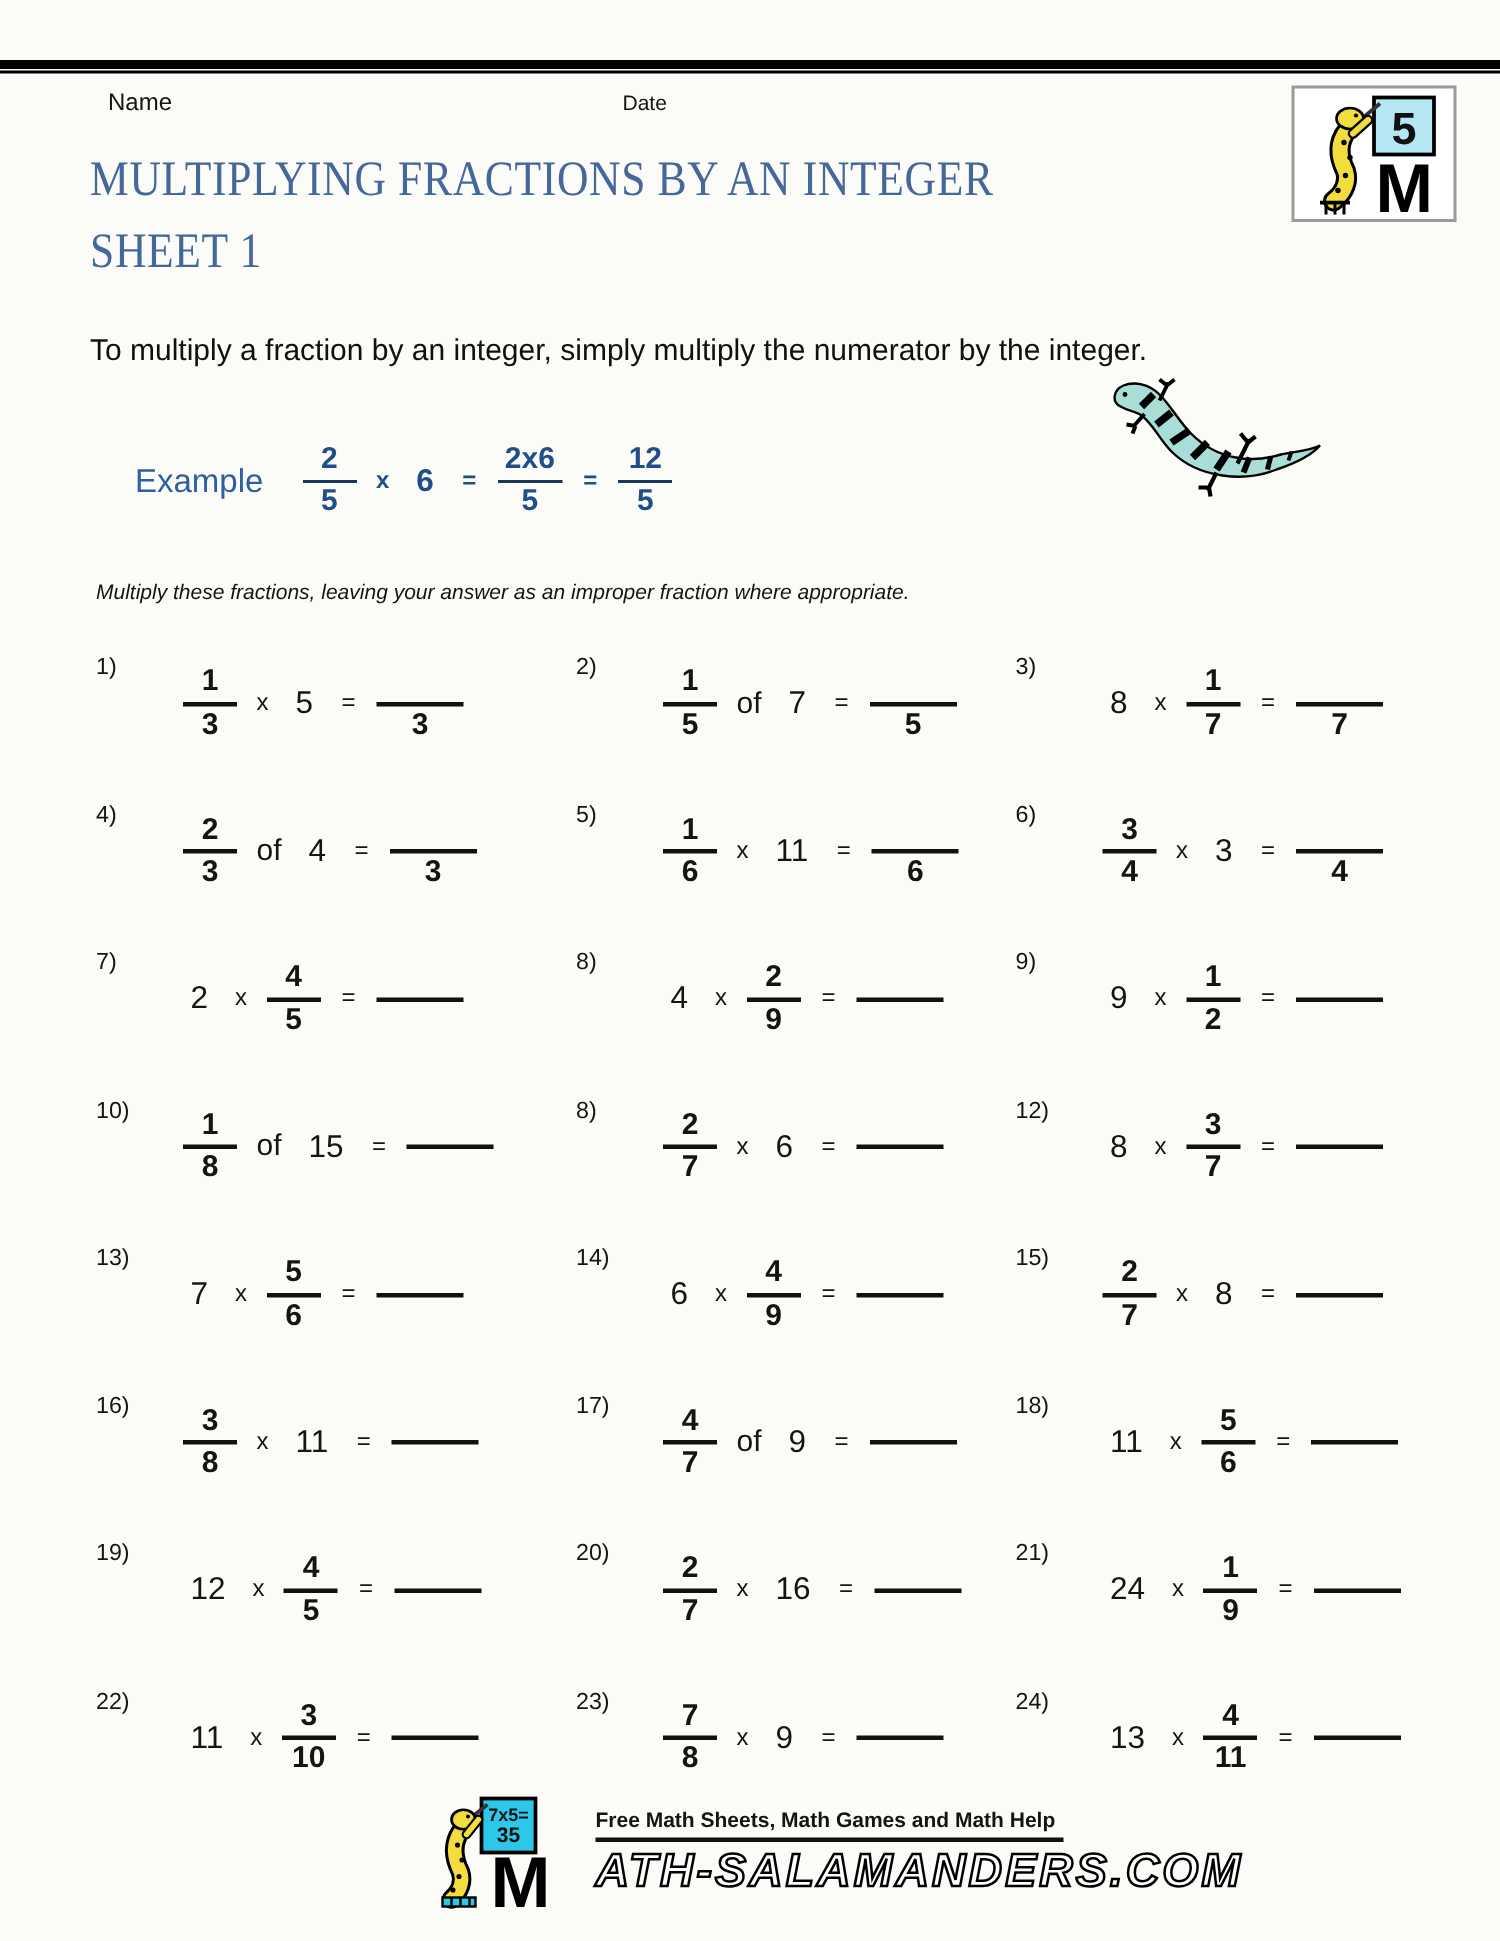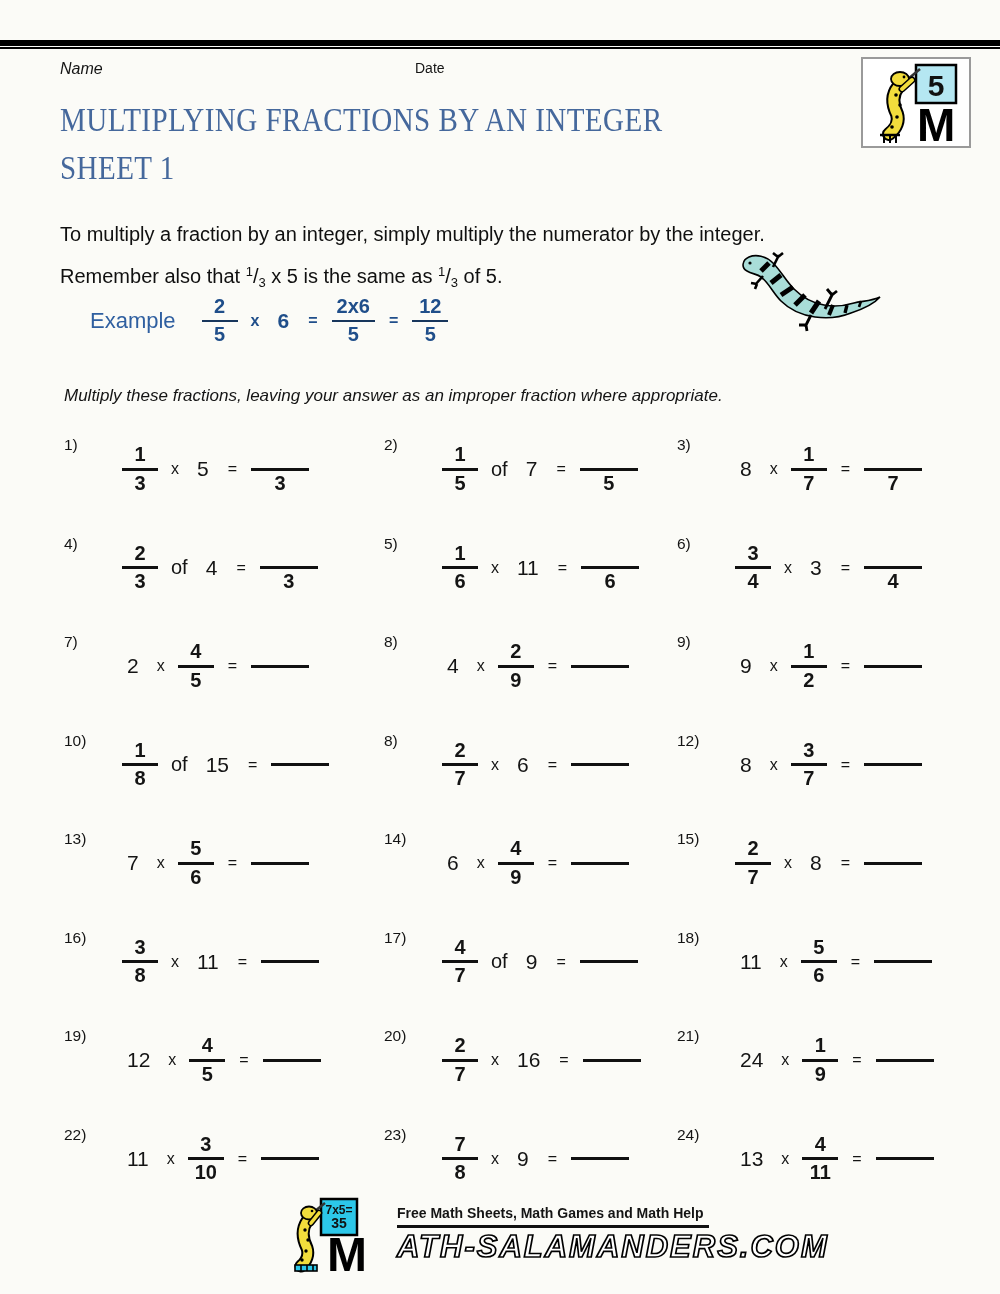--- a/index.html
+++ b/index.html
@@ -4,21 +4,21 @@
 <style>
   html,body{margin:0;padding:0;background:#fbfbf7;}
   body{
     position:relative;width:1000px;height:1294px;overflow:hidden;
     font-family:"Liberation Sans",sans-serif;color:#141414;
   }
   
   .top-rule{position:absolute;top:40px;left:0;width:1000px;height:1px;
     border-top:6px solid #000;border-bottom:2px solid #000;background:#fbfbf7;}
   
-  .name-label{position:absolute;left:60px;top:60px;font-size:16px;font-style:italic;}
+  .name-label{position:absolute;left:72px;top:60px;font-size:16px;}
   .date-label{position:absolute;left:415px;top:60px;font-size:14px;}
   .badge{position:absolute;left:861px;top:57px;width:110px;height:91px;
     background:#fff;border:2px solid #9a9a9a;box-sizing:border-box;}
   .badge svg{display:block;margin:2px auto 0;}
   
   .page-title{position:absolute;left:60px;top:96px;
     font-family:"Liberation Serif",serif;font-size:33px;letter-spacing:.5px;
     color:#45689c;line-height:48px;transform:scaleX(.88);transform-origin:top left;
     white-space:nowrap;}
   
@@ -29,21 +29,21 @@
   
   .lizard{position:absolute;left:733px;top:243px;}
   
   .example{position:absolute;left:90px;top:296px;display:flex;align-items:center;}
   .example .ex-label{font-size:22px;color:#2f5fa0;margin-right:22px;}
   .example .terms{display:flex;align-items:center;color:#1f4e8a;font-weight:bold;}
   .example .frac .bar{background:#17365c;}
   .example .int{font-weight:bold;}
   .example .op,.example .eq{font-weight:bold;color:#1f4e8a;}
   
-  .instruction{position:absolute;left:64px;top:386px;font-size:17px;font-style:italic;}
+  .instruction{position:absolute;left:64px;top:386px;font-size:14px;font-style:italic;}
   
   .problems{position:absolute;left:58px;top:420px;width:900px;
     display:grid;grid-template-columns:320px 293px 287px;grid-auto-rows:98.5px;}
   .pcell{position:relative;display:flex;align-items:center;padding-left:60px;box-sizing:border-box;}
   .pnum{position:absolute;left:6px;top:16px;font-size:15.5px;font-weight:normal;}
   .terms{display:flex;align-items:center;}
   .int{font-size:21px;margin:0 9px;}
   .op{font-size:16px;margin:0 9px;}
   .op.of{font-size:20px;}
   .eq{font-size:16px;margin:0 10px;}
@@ -102,21 +102,20 @@
   </svg>
 </div>
 
 <div class="page-title">
   <div>MULTIPLYING FRACTIONS BY AN INTEGER</div>
   <div>SHEET 1</div>
 </div>
 
 <div class="intro">
   <div>To multiply a fraction by an integer, simply multiply the numerator by the integer.</div>
-  <div id="intro-line2"><span>Remember also that </span><span class="supfrac"><sup>1</sup>/<sub>3</sub></span><span> x 5 is the same as </span><span class="supfrac"><sup>1</sup>/<sub>3</sub></span><span> of 5.</span></div>
 </div>
 
 <svg class="lizard" width="150" height="100" viewBox="0 0 150 100">
   <path d="M16 14 C9 17 8 25 14 28 C19 31 24 31 28 34 C36 40 40 50 48 58 C56 66 68 72 82 74 C96 76 108 74 118 70 C130 66 141 61 147 54 C139 58 129 58 121 60 C111 63 101 64 91 62 C79 60 69 54 61 46 C53 38 48 28 40 20 C33 13 23 11 16 14 Z" fill="#a9ddd8" stroke="#000" stroke-width="1.6"></path>
   <circle cx="17" cy="20" r="1.6" fill="#000"></circle>
 
   <path d="M28 28 L36 20" stroke="#000" stroke-width="5"></path>
   <path d="M38 40 L48 32" stroke="#000" stroke-width="5"></path>
   <path d="M48 52 L60 44" stroke="#000" stroke-width="5"></path>
   <path d="M62 62 L72 52" stroke="#000" stroke-width="5"></path>

